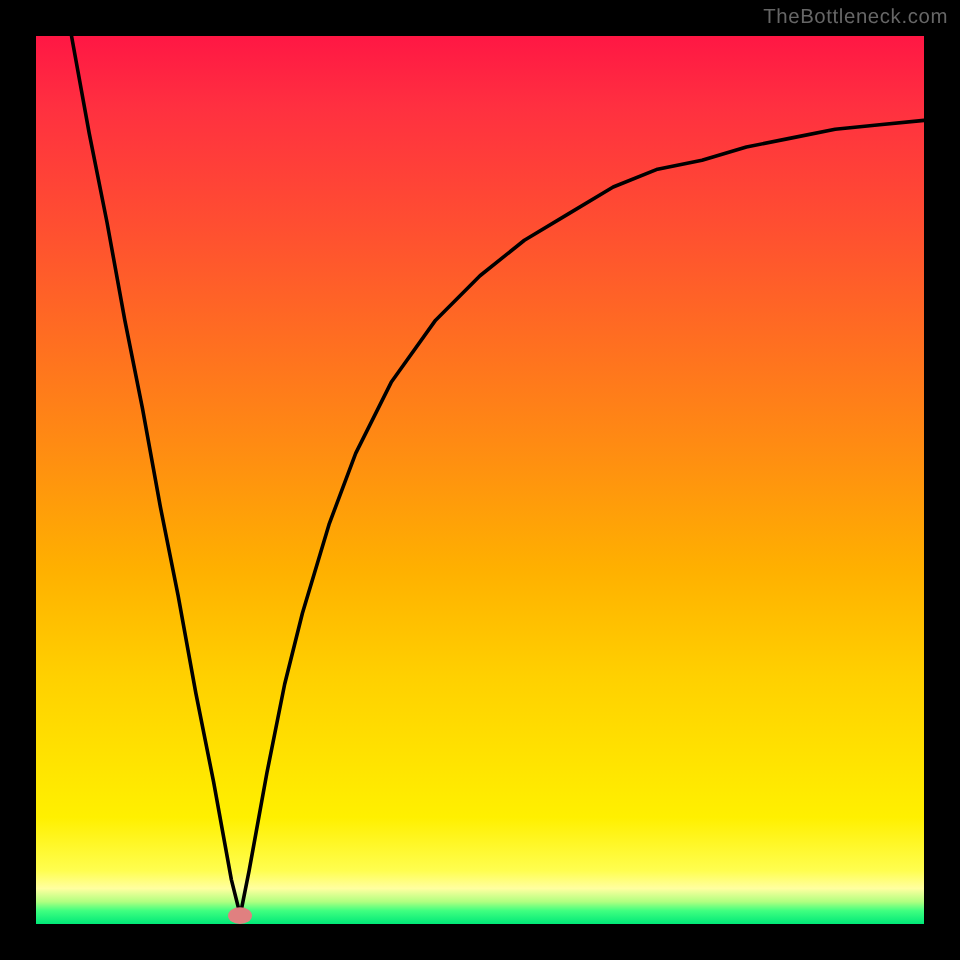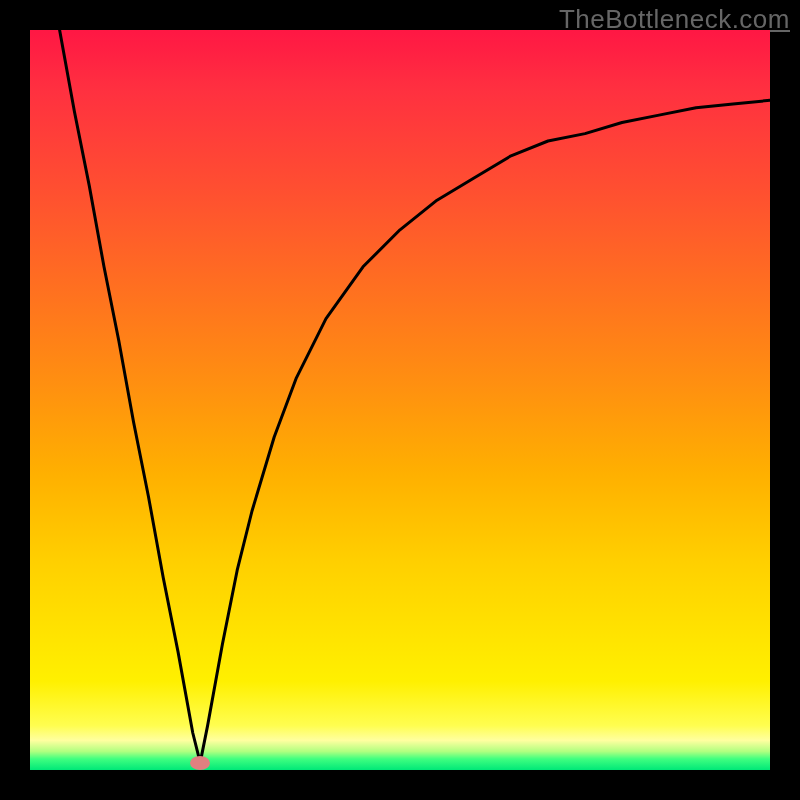--- a/index.html
+++ b/index.html
@@ -39,24 +39,23 @@
       #b0ff80 97.5%,
       #40ff80 98.5%,
       #00e878 100%
     );
   }
   .watermark {
     position: absolute;
     top: 4px;
     right: 10px;
     color: #666;
-    font-size: 26px;
+    font-size: 17px;
     letter-spacing: 0.5px;
     user-select: none;
-    text-decoration: underline;
   }
   svg.curve {
     position: absolute;
     left: 0;
     top: 0;
     width: 740px;
     height: 740px;
     overflow: visible;
   }
   .salmon-dot {

